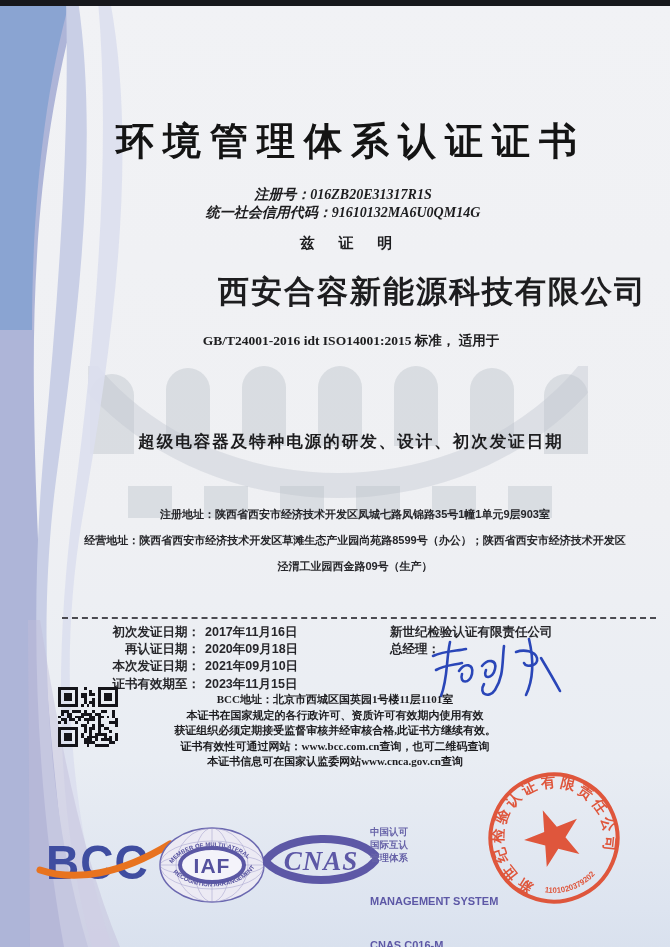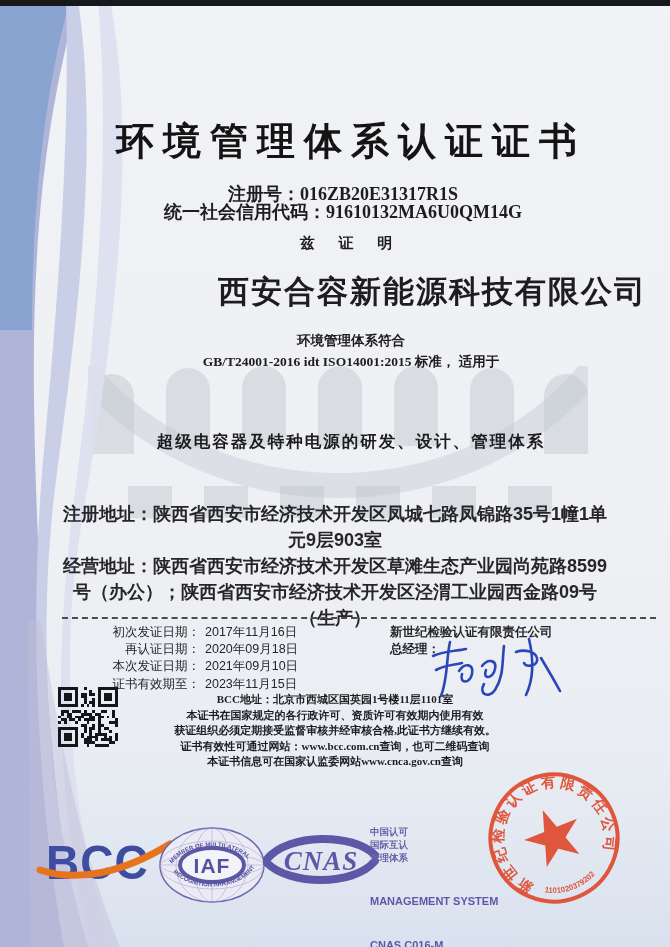--- a/index.html
+++ b/index.html
@@ -10,39 +10,39 @@
   }
   .edge-top { position:absolute; top:0; left:0; right:0; height:6px; background:#17181c; z-index:9; }
   .edge-right { position:absolute; top:6px; right:0; bottom:0; width:13px;
     background:linear-gradient(180deg,#c4d0e7 0%,#b7c6e1 60%,#c3cfe6 100%); z-index:8; }
   .left-deco { position:absolute; left:0; top:0; z-index:1; }
 
   .content { position:absolute; left:55px; top:0; width:592px; text-align:center; z-index:4; }
 
   .title { position:absolute; top:116px; left:0; right:0; font-size:38px; font-weight:600;
     letter-spacing:9px; color:#141414; }
-  .reg-lines { position:absolute; top:186px; left:0; right:16px; font-size:18px; line-height:17.5px; font-weight:600; }
+  .reg-lines { position:absolute; top:186px; left:0; right:16px; font-size:14px; line-height:17.5px; font-weight:600;font-style:italic; }
   .certify { position:absolute; top:234px; left:0; right:0; font-size:15px; letter-spacing:10px; font-weight:600; }
   .company { position:absolute; top:271px; left:0; right:0; font-size:31px; letter-spacing:2px; font-weight:600;text-align:right; }
   .conform { position:absolute; top:330px; left:0; right:0; font-size:13.5px; line-height:21px; font-weight:600; }
   .scope { position:absolute; top:431px; left:0; right:0; font-size:16.5px; letter-spacing:2px; font-weight:600; }
-  .addresses { position:absolute; top:501px; left:7px; width:546px; font-family:"Liberation Sans",sans-serif;
-    font-size:18px; font-weight:700; line-height:26px; color:#26262a; }
+  .addresses { position:absolute; top:501px; left:27px; width:546px; font-family:"Liberation Sans",sans-serif;
+    font-size:11px; font-weight:700; line-height:26px; color:#26262a; }
 
   .watermark { position:absolute; left:88px; top:366px; width:500px; height:152px; overflow:hidden; z-index:0; }
   .wm-arch { position:absolute; top:0; width:44px; height:80px; border-radius:22px 22px 0 0;
     background:rgba(186,192,201,0.42); }
   .wm-ring { position:absolute; left:50%; transform:translateX(-50%); top:-428px; width:640px; height:560px;
     border-radius:50%; border:25px solid rgba(192,198,207,0.40); box-sizing:border-box; }
   .wm-bar { position:absolute; top:120px; width:44px; height:32px; background:rgba(186,192,201,0.40); }
 
   .dash-line { position:absolute; left:62px; top:617px; width:594px; border-top:2px dashed #4a4a50; z-index:4; }
 
   .dates { position:absolute; left:88px; top:624px; z-index:4; font-family:"Liberation Sans",sans-serif;
-    font-size:12.5px; font-weight:400; line-height:17.2px; color:#26262a; text-align:left; }
+    font-size:12.5px; font-weight:700; line-height:17.2px; color:#26262a; text-align:left; }
   .dates .dl { display:inline-block; width:112px; text-align:right; }
   .dates .dv { margin-left:5px; }
 
   .issuer { position:absolute; left:390px; top:624px; width:270px; z-index:4; text-align:left;
     font-family:"Liberation Sans",sans-serif; font-size:12.5px; font-weight:700; color:#26262a; line-height:17px; }
   .signature { position:absolute; left:38px; top:10px; }
 
   .qr { position:absolute; left:58px; top:687px; width:60px; height:60px; z-index:4; }
   .notes { position:absolute; left:125px; top:692px; width:420px; z-index:4; text-align:center;
     font-size:11px; line-height:15.6px; font-weight:600; color:#1d1d20; }
@@ -98,25 +98,24 @@
 
     <div class="reg-lines">
       <div><span>注册号：</span><span>016ZB20E31317R1S</span></div>
       <div><span>统一社会信用代码：</span><span>91610132MA6U0QM14G</span></div>
     </div>
 
     <div class="certify">兹  证  明</div>
     <div class="company">西安合容新能源科技有限公司</div>
 
     <div class="conform">
-      <div>环境管理体系符合</div>
       <div>GB/T24001-2016 idt ISO14001:2015 标准，  适用于</div>
     </div>
 
-    <div class="scope">超级电容器及特种电源的研发、设计、管理体系</div>
+    <div class="scope">超级电容器及特种电源的研发、设计、初次发证日期</div>
 
     <div class="addresses">
       <div><span>注册地址：</span><span>陕西省西安市经济技术开发区凤城七路凤锦路35号1幢1单元9层903室</span></div>
       <div><span>经营地址：</span><span>陕西省西安市经济技术开发区草滩生态产业园尚苑路8599号（办公）；陕西省西安市经济技术开发区泾渭工业园西金路09号（生产）</span></div>
     </div>
   </div>
 
   <div class="dash-line"></div>
 
   <div class="dates">

